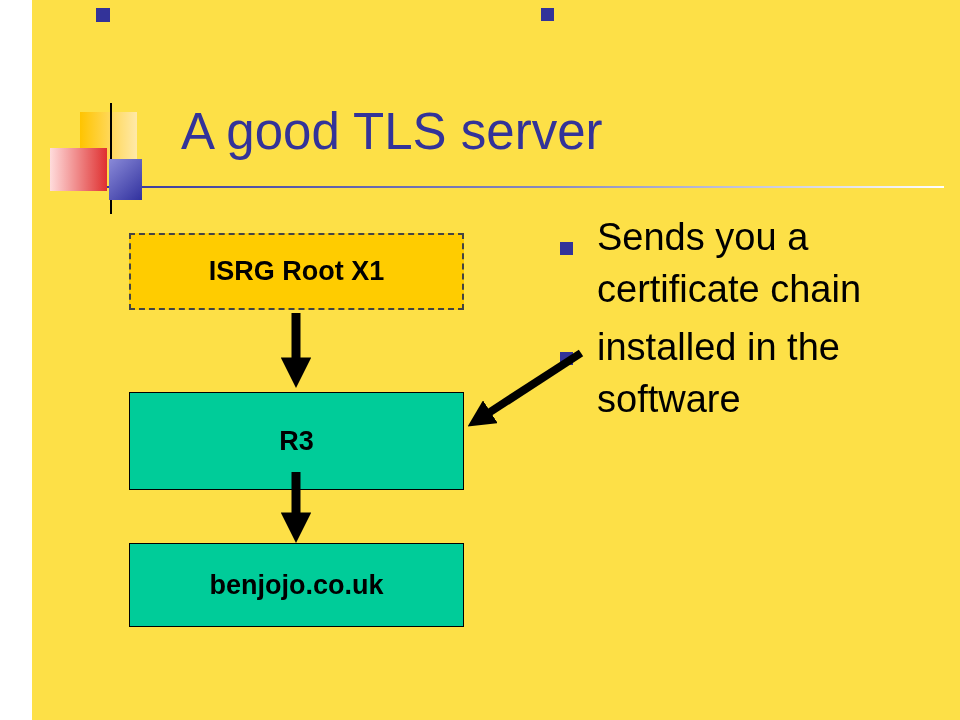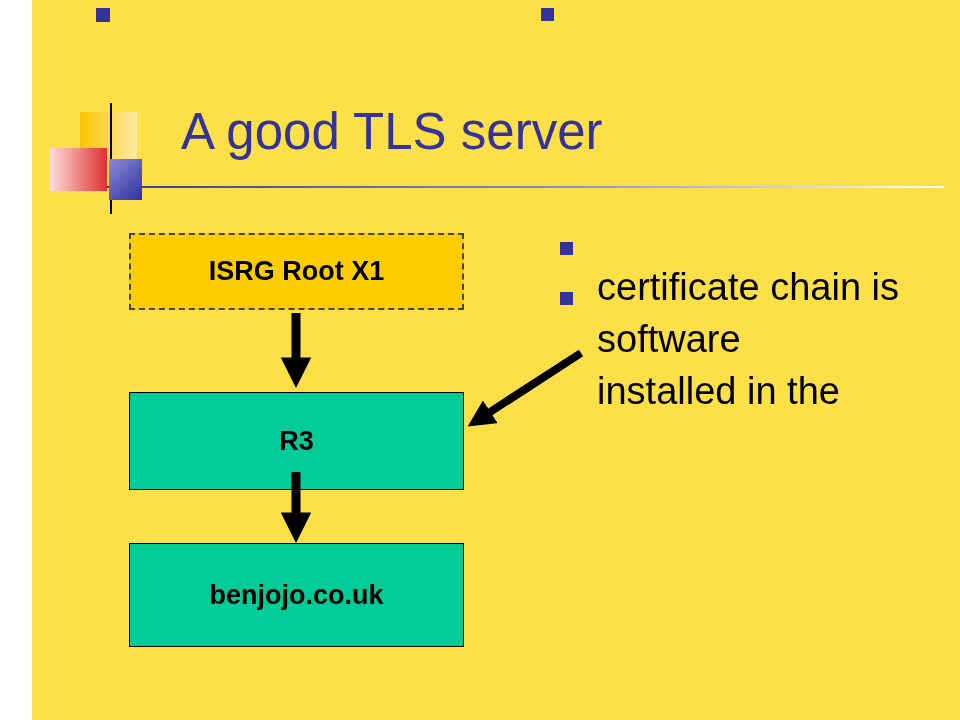--- a/index.html
+++ b/index.html
@@ -25,21 +25,21 @@
 
   
   .title{position:absolute;left:149px;top:102px;margin:0;font-size:51px;font-weight:400;
     color:#333399;white-space:nowrap;z-index:5;}
 
   
   .node{position:absolute;left:97px;width:335px;display:flex;align-items:center;justify-content:center;
     font-weight:700;font-size:27px;color:#000;box-sizing:border-box;text-align:center;}
   .node-root{top:233px;height:77px;border:2px dashed #444;}
   .node-mid{top:392px;height:98px;border:1px solid #000;}
-  .node-leaf{top:543px;height:104px;border:1px solid #000;}
+  .node-leaf{top:543px;height:84px;border:1px solid #000;}
 
   
   .arrows{position:absolute;left:0;top:0;pointer-events:none;z-index:6;}
 
   
   .bullets{position:absolute;left:528px;top:211px;width:430px;}
   .bullet{display:flex;align-items:flex-start;}
   .bullet + .bullet{margin-top:6px;}
   .bullet .marker{flex:0 0 auto;width:13px;height:13px;background:#333399;margin-top:31px;}
   .bullet .btext{margin-left:24px;font-size:38px;line-height:52px;color:#000;}
@@ -71,25 +71,28 @@
     </defs>
     <line x1="264" y1="313" x2="264" y2="362" stroke="#000" stroke-width="9" marker-end="url(#ah)"></line>
     <line x1="264" y1="472" x2="264" y2="517" stroke="#000" stroke-width="9" marker-end="url(#ah)"></line>
     <line x1="549" y1="353" x2="455" y2="414" stroke="#000" stroke-width="8" marker-end="url(#ah)"></line>
   </svg>
 
   <div class="bullets">
 
     <div class="bullet">
       <span class="marker"></span>
+      <div class="btext">
+        <div>Sends you a</div>
+        <div>certificate chain</div>
+      </div>
     </div>
 
     <div class="bullet">
       <span class="marker"></span>
       <div class="btext">
-        <div>certificate chain is</div>
+        <div>installed in the</div>
         <div>software</div>
-        <div>installed in the</div>
       </div>
     </div>
 
   </div>
 </div>
 
 </body></html>

